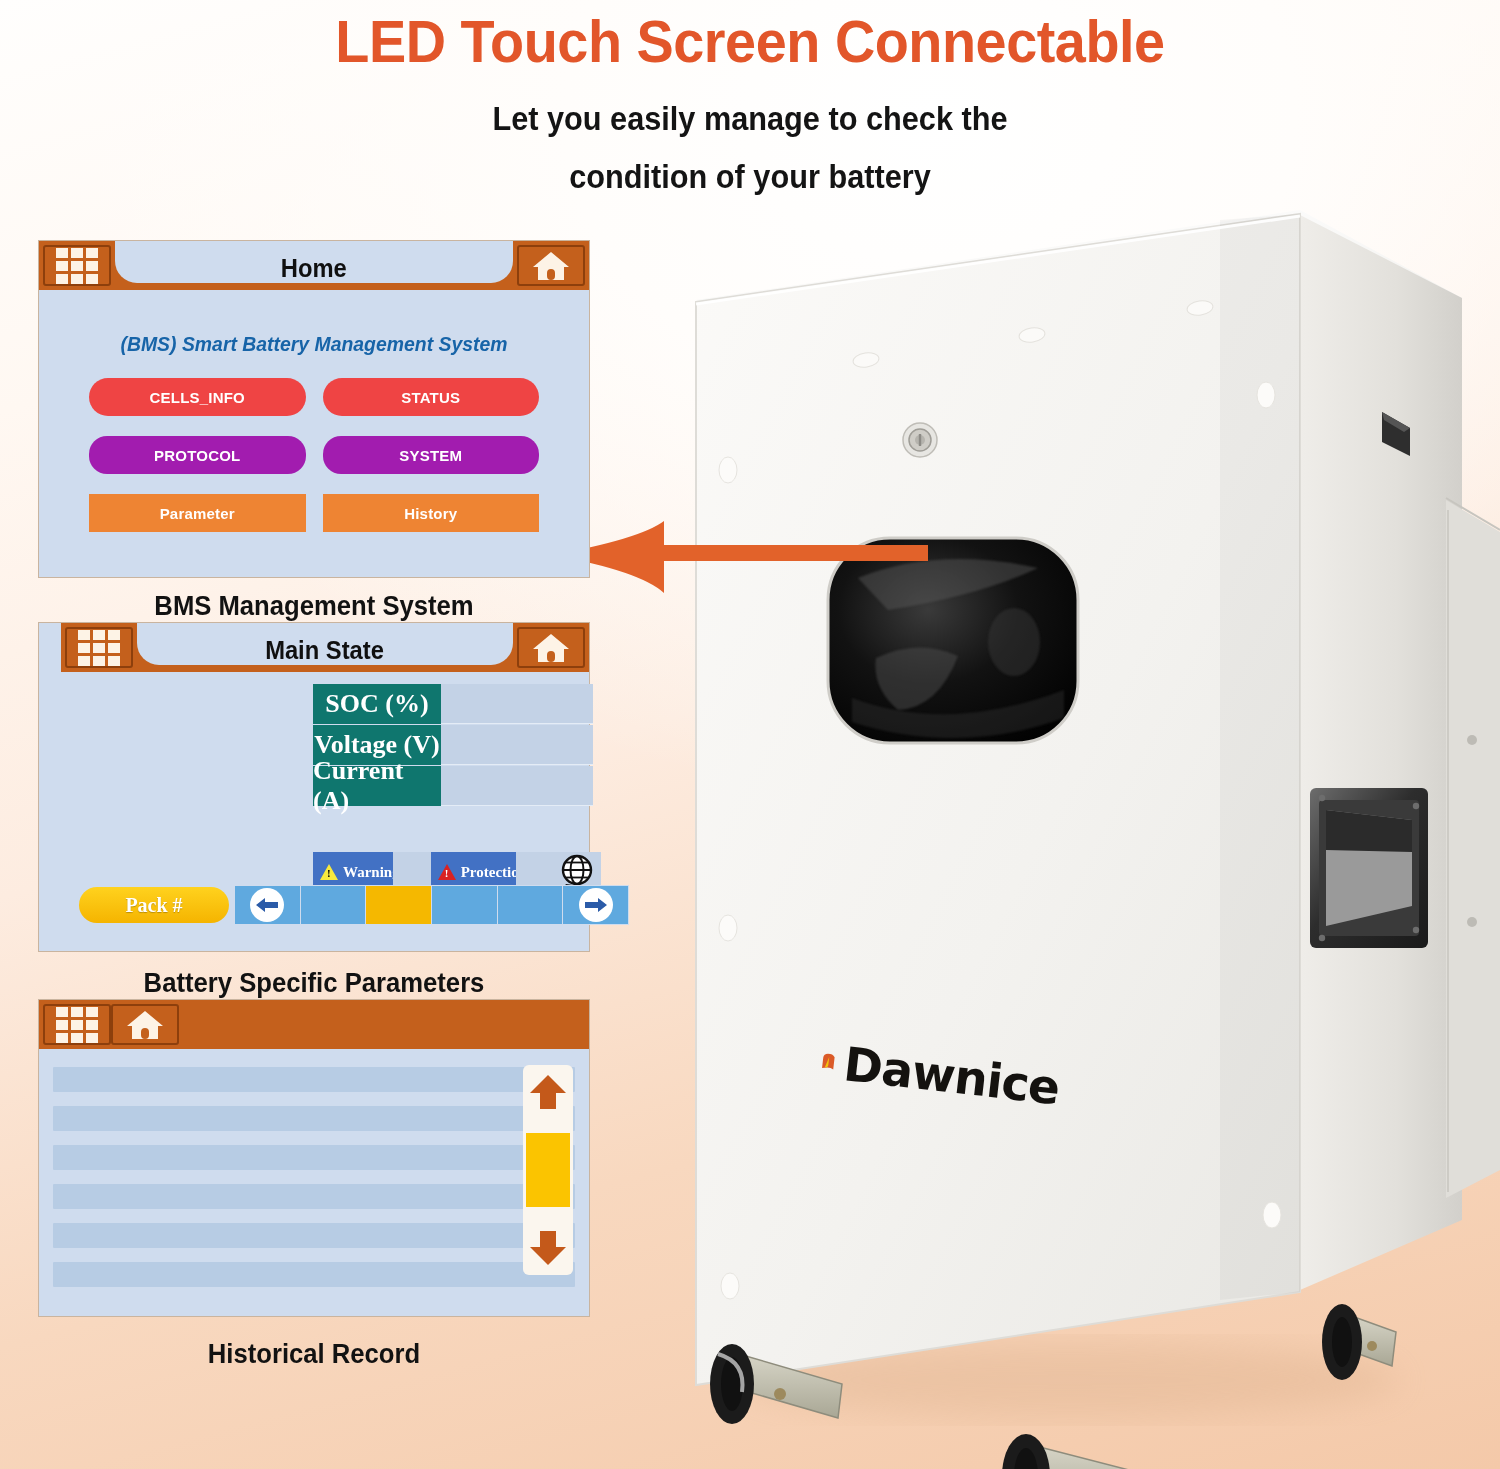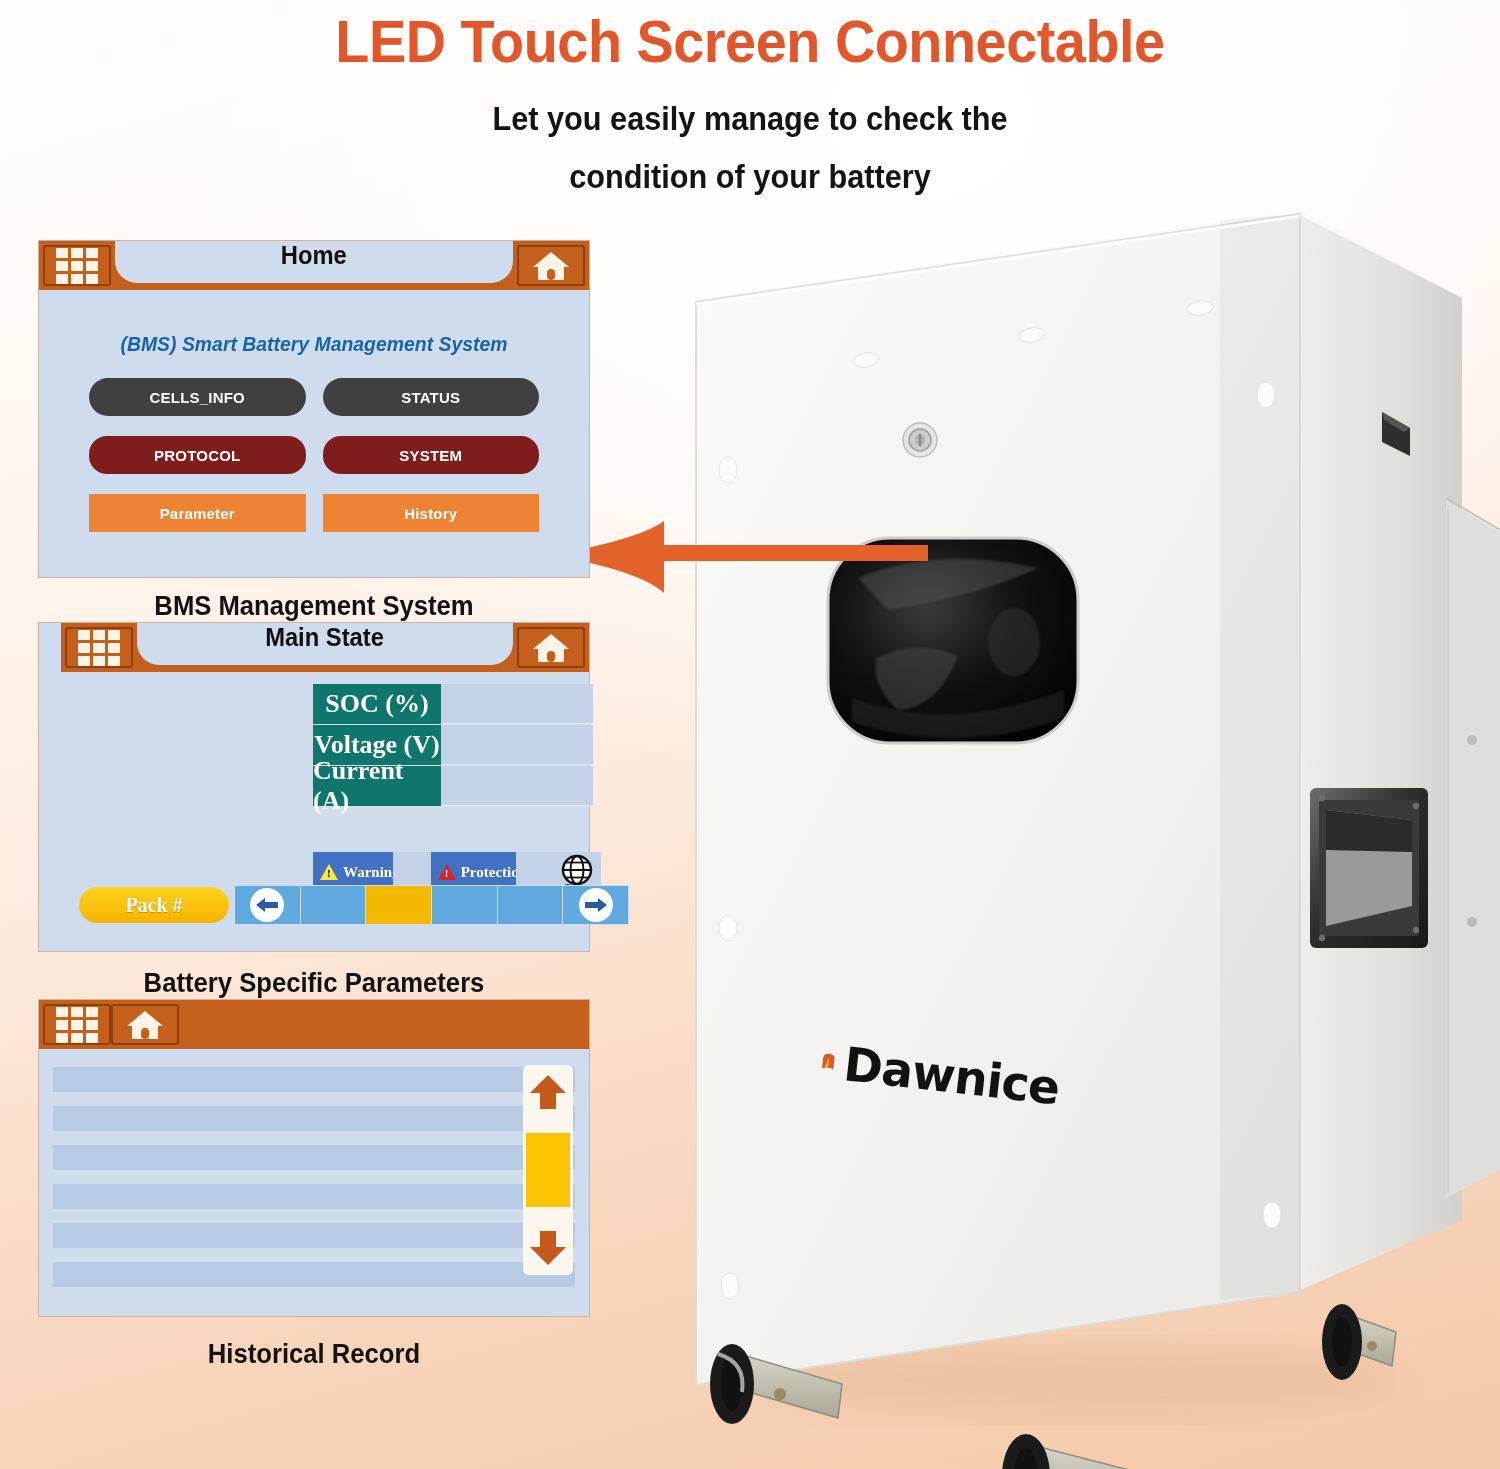--- a/index.html
+++ b/index.html
@@ -63,21 +63,21 @@
     border-radius: 3px;
     display: flex; align-items: center; justify-content: center;
   }
   .grid-glyph { display: grid; grid-template-columns: repeat(3, 12px); grid-gap: 3px; }
   .grid-glyph i { display: block; width: 12px; height: 10px; background: #fdf3e6; }
   .title-tab {
     flex: 1;
     margin: 0 4px;
     background: #cfdcee;
     border-radius: 0 0 22px 22px;
-    display: flex; align-items: flex-start; justify-content: center;
+    display: flex; align-items: flex-end; justify-content: center;
     position: relative;
     top: 0; height: 42px;
   }
   .title-tab span {
     font-size: 25px; font-weight: bold; color: #101010;
     transform: scaleX(0.95);
   }
   .panel.p3 .title-tab span { font-size: 21px; }
   .home-btn {
     width: 68px; margin: 4px 4px 4px 0;
@@ -107,22 +107,22 @@
     grid-gap: 20px 17px;
   }
   .hmi-btn {
     height: 38px;
     display: flex; align-items: center; justify-content: center;
     color: #fff;
     font-size: 15px;
     font-weight: bold;
     letter-spacing: 0.2px;
   }
-  .hmi-btn.blue  { background: #404040; border-radius: 19px; }
-  .hmi-btn.green { background: #7f1d1d; border-radius: 18px; }
+  .hmi-btn.blue  { background: #ef4444; border-radius: 19px; }
+  .hmi-btn.green { background: #a21caf; border-radius: 18px; }
   .hmi-btn.orange{ background: #EE8433; font-weight: bold; }
 
   
   .state-table {
     position: absolute; left: 252px; top: 12px;
     width: 280px;
   }
   .state-row { display: flex; height: 40px; margin-bottom: 1px; }
   .state-key {
     width: 128px;

